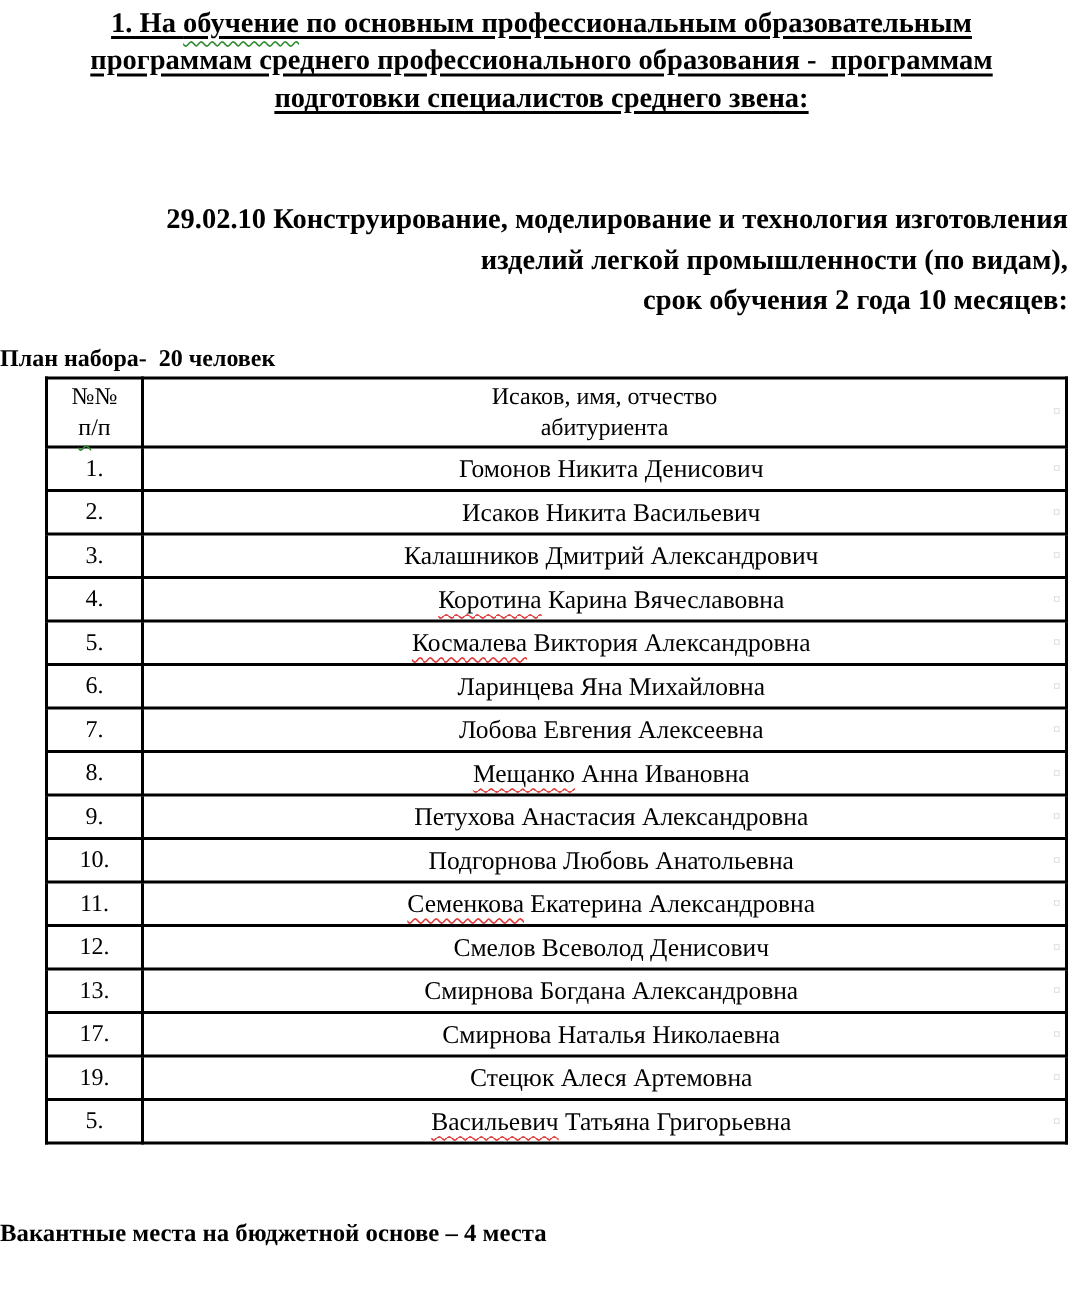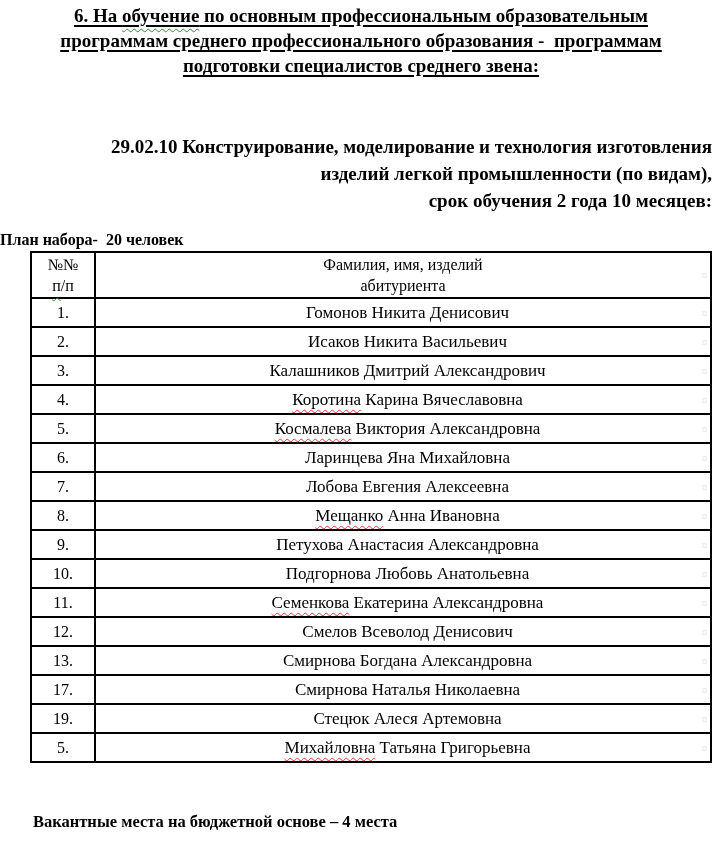--- a/index.html
+++ b/index.html
@@ -97,32 +97,31 @@
     top: 50%;
     transform: translateY(-50%);
     font-size: 10px;
     color: #d6d6d6;
     pointer-events: none;
   }
   .hdr-line { display: block; }
 
   .footer-block {
     margin-top: 47px;
-    margin-left: 33px;
     font-size: 16.5px;
     font-weight: bold;
     line-height: 23px;
   }
 </style>
 </head>
 <body>
 
 <div class="page">
 
-  <h1 class="doc-title"><span>6. На </span><span class="sq-green">обучение</span><span> по основным профессиональным образовательным
+  <h1 class="doc-title"><span>1. На </span><span class="sq-green">обучение</span><span> по основным профессиональным образовательным
 программам среднего профессионального образования -  программам
 подготовки специалистов среднего звена:</span></h1>
 
   <h2 class="program-heading">29.02.10 Конструирование, моделирование и технология изготовления
 изделий легкой промышленности (по видам),
 срок обучения 2 года 10 месяцев:</h2>
 
   <p class="plan-line">План набора-  20 человек</p>
 
   <table class="applicants">
@@ -130,21 +129,21 @@
       <col class="c-num">
       <col class="c-name">
     </colgroup>
     <thead>
       <tr>
         <th>
           <span class="hdr-line">№№</span>
           <span class="hdr-line"><span class="sq-green">п</span><span>/п</span></span>
         </th>
         <th>
-          <span class="hdr-line">Фамилия, имя, изделий</span>
+          <span class="hdr-line">Исаков, имя, отчество</span>
           <span class="hdr-line">абитуриента</span>
           <span class="cellmark">¤</span>
         </th>
       </tr>
     </thead>
     <tbody>
         <tr>
           <td class="num">1.</td>
           <td class="name">Гомонов Никита Денисович<span class="cellmark">¤</span></td>
         </tr>
@@ -199,21 +198,21 @@
         <tr>
           <td class="num">17.</td>
           <td class="name">Смирнова Наталья Николаевна<span class="cellmark">¤</span></td>
         </tr>
         <tr>
           <td class="num">19.</td>
           <td class="name">Стецюк Алеся Артемовна<span class="cellmark">¤</span></td>
         </tr>
         <tr>
           <td class="num">5.</td>
-          <td class="name"><span class="sq-red">Михайловна</span> Татьяна Григорьевна<span class="cellmark">¤</span></td>
+          <td class="name"><span class="sq-red">Васильевич</span> Татьяна Григорьевна<span class="cellmark">¤</span></td>
         </tr>
       </tbody>
   </table>
 
   <div class="footer-block">
     <div>Вакантные места на бюджетной основе – 4 места</div>
   </div>
 
 </div>
 

